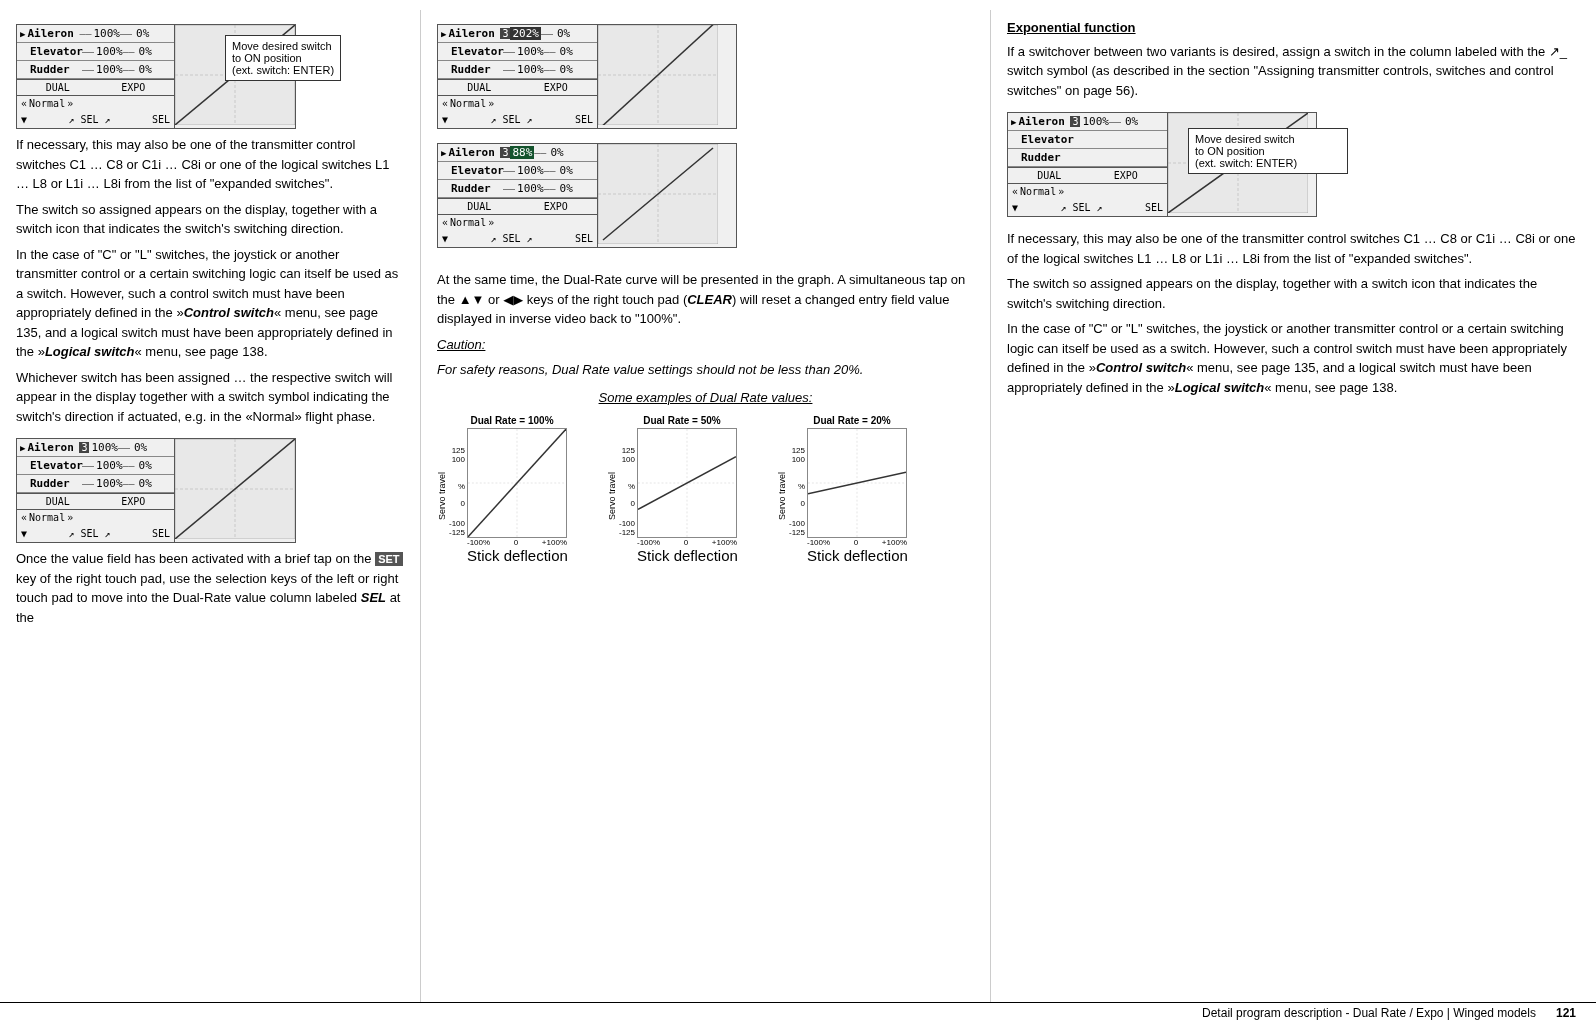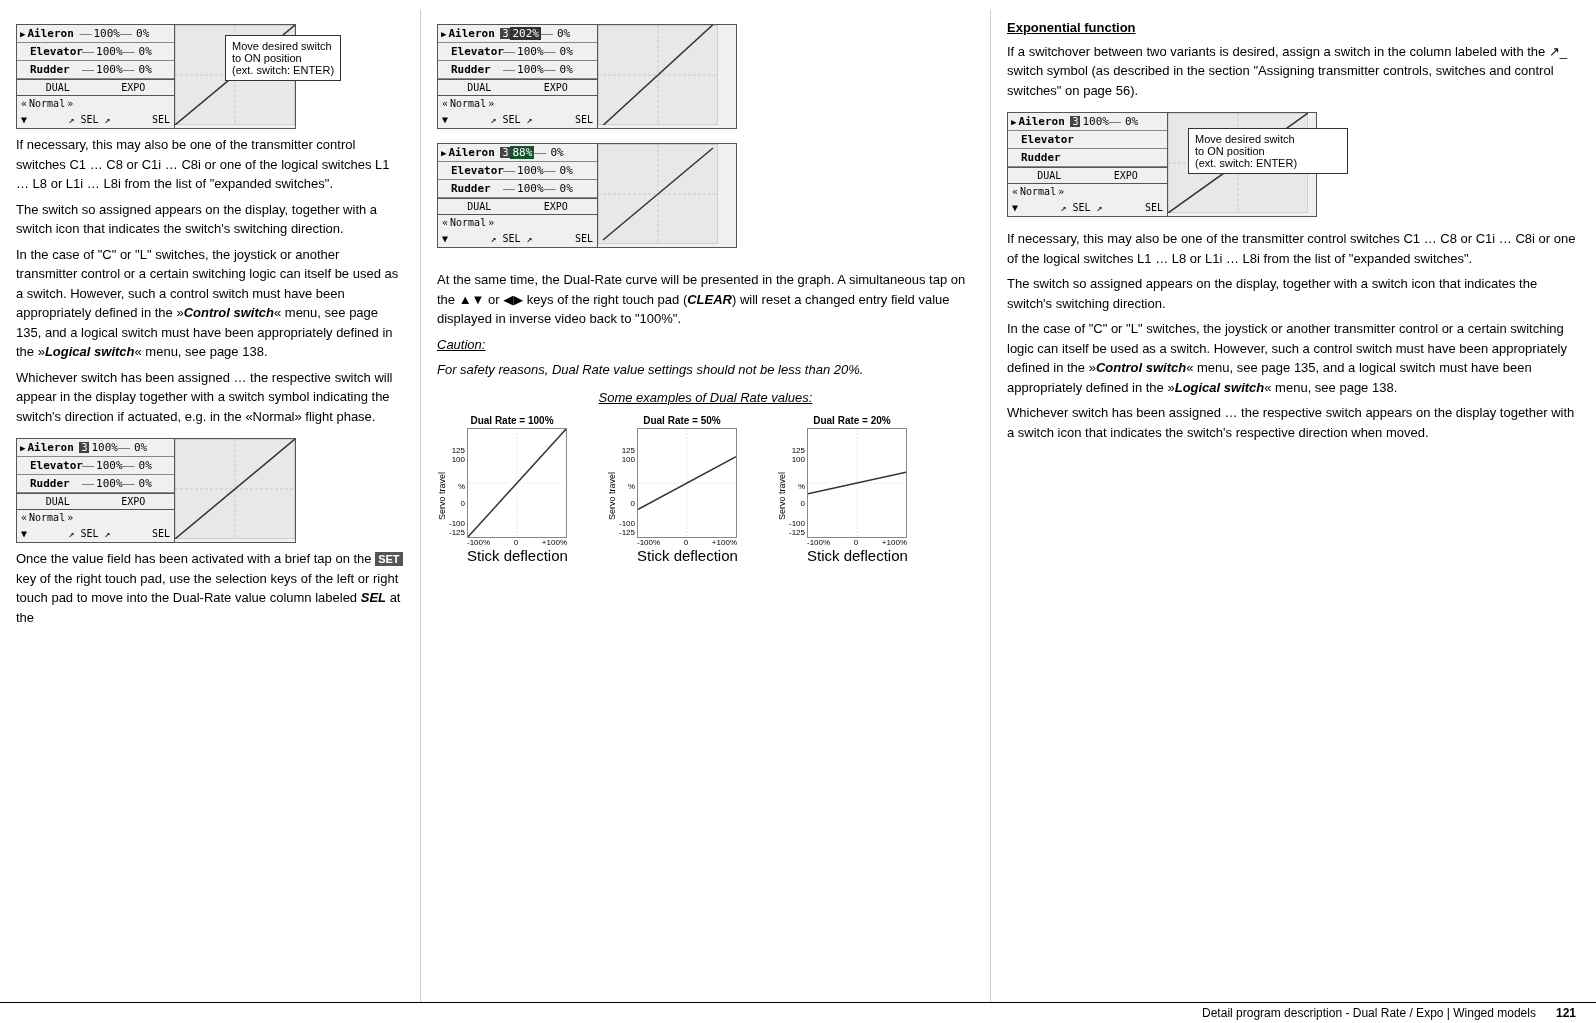--- a/index.html
+++ b/index.html
@@ -555,21 +555,20 @@
             <div>to  ON  position</div>
             <div>(ext.  switch:  ENTER)</div>
           </div>
         </div>
       </div>
     </div>
 
     <p style="margin-top:6px;">If necessary, this may also be one of the transmitter control switches C1 … C8 or C1i … C8i or one of the logical switches L1 … L8 or L1i … L8i from the list of "expanded switches".</p>
     <p>The switch so assigned appears on the display, together with a switch icon that indicates the switch's switching direction.</p>
     <p>In the case of "C" or "L" switches, the joystick or another transmitter control or a certain switching logic can itself be used as a switch. However, such a control switch must have been appropriately defined in the »<span class="bold">Control switch</span>« menu, see page 135, and a logical switch must have been appropriately defined in the »<span class="bold">Logical switch</span>« menu, see page 138.</p>
-    <p>Whichever switch has been assigned … the respective switch appears on the display together with a switch icon that indicates the switch's respective direction when moved.</p>
   </div>
 
 </div>
 
 <div style="position:fixed;bottom:0;left:0;right:0;border-top:1.5px solid #000;display:flex;justify-content:flex-end;align-items:center;padding:3px 20px;background:#fff;font-size:12px;">
   <span>Detail program description - Dual Rate / Expo | Winged models</span>
   <span style="margin-left:20px; font-weight:bold;">121</span>
 </div>
 
 </body></html>

